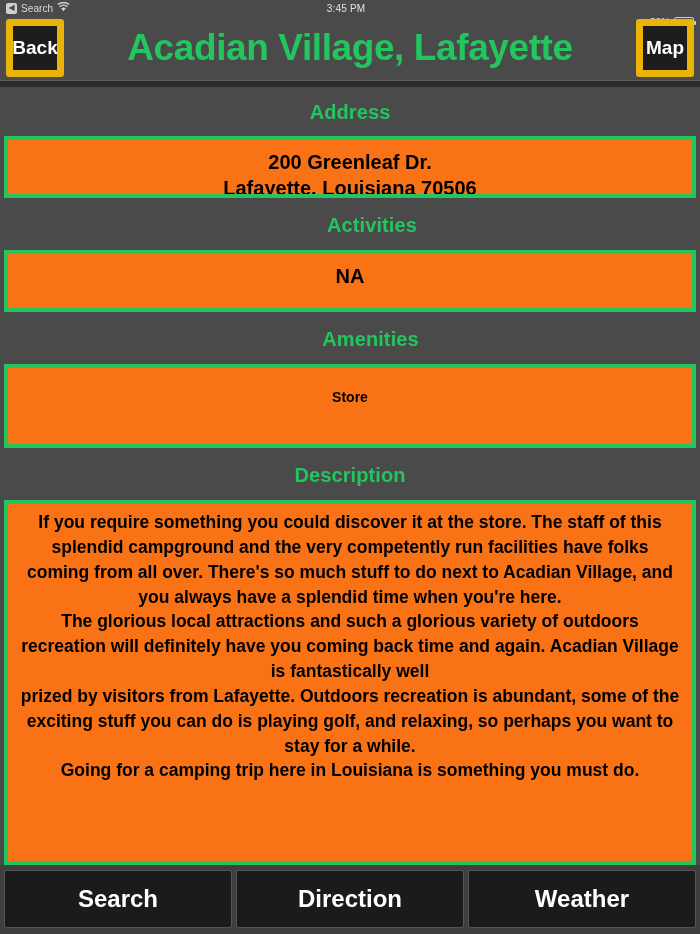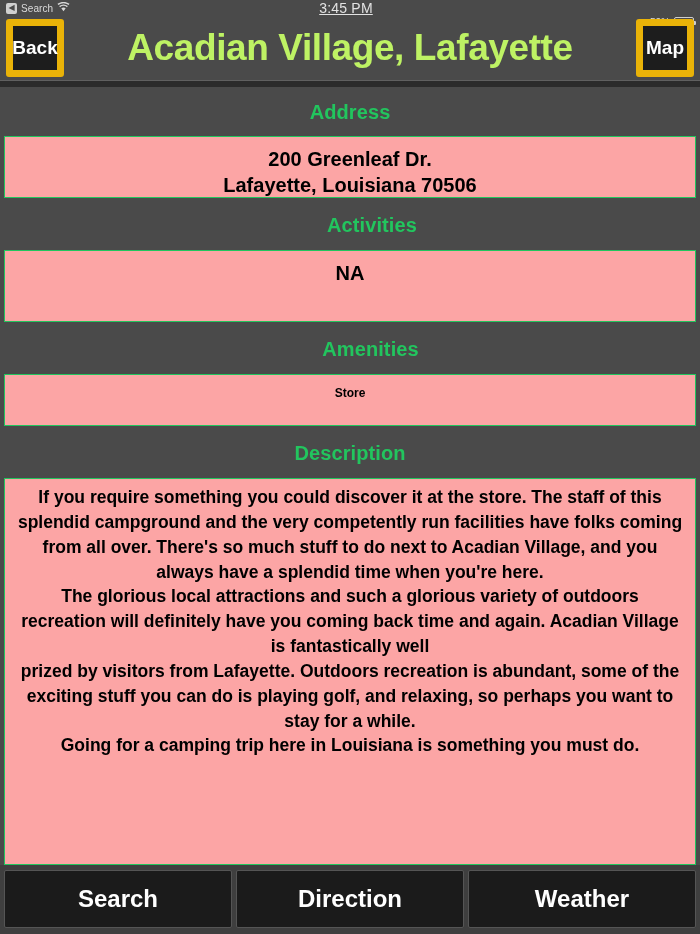--- a/index.html
+++ b/index.html
@@ -57,24 +57,23 @@
   .sb-label {
     font-size: 10px;
     color: #dadada;
     letter-spacing: 0.1px;
   }
   .sb-wifi { display: block; }
   .status-center {
     position: absolute;
     left: 0; right: 8px;
     text-align: center;
-    font-size: 14px;
+    font-size: 10px;
     color: #e2e2e2;
     letter-spacing: 0.2px;
-    text-decoration: underline;
   }
   .status-right {
     margin-left: auto;
     display: flex;
     align-items: center;
     gap: 4px;
     z-index: 2;
     margin-top: 28px;
   }
   .sb-batt-pct {
@@ -134,21 +133,21 @@
     box-sizing: border-box;
     cursor: pointer;
     z-index: 2;
   }
   .nav-btn.map { margin-left: auto; }
   .nav-title {
     position: absolute;
     left: 72px;
     right: 72px;
     text-align: center;
-    color: #bef264;
+    color: #22c55e;
     font-size: 37px;
     font-weight: bold;
     letter-spacing: -0.4px;
     white-space: nowrap;
     overflow: hidden;
   }
 
   .nav-sep {
     flex: 0 0 7px;
     background: #2b2b2b;
@@ -172,45 +171,45 @@
     font-weight: bold;
     letter-spacing: 0.1px;
     flex: 0 0 auto;
   }
   .sh-address   { padding: 14px 0 12px; }
   .sh-activities{ padding: 16px 0 13px; margin-left: 44px; }
   .sh-amenities { padding: 16px 0 13px; margin-left: 41px; }
   .sh-description { padding: 16px 16px 13px; border-radius: 8px; }
 
   .card {
-    background: #fca5a5;
-    border: 1px solid #22c55e;
+    background: #f97316;
+    border: 4px solid #22c55e;
     margin: 0 4px;
     box-sizing: border-box;
     text-align: center;
     color: #000000;
     font-weight: bold;
     flex: 0 0 auto;
     overflow: hidden;
   }
   .card-address {
     height: 62px;
     font-size: 20px;
     padding-top: 9px;
     line-height: 1.32;
   }
   .card-activities {
-    height: 72px;
+    height: 62px;
     font-size: 20px;
     padding-top: 11px;
   }
   .card-amenities {
-    height: 52px;
-    font-size: 12px;
-    padding-top: 11px;
+    height: 84px;
+    font-size: 14px;
+    padding-top: 21px;
   }
   .card-description {
     flex: 1 1 auto;
     min-height: 0;
     font-size: 17.5px;
     line-height: 1.42;
     padding: 6px 12px 0;
     text-align: center;
   }
   .desc-para { margin: 0; }

